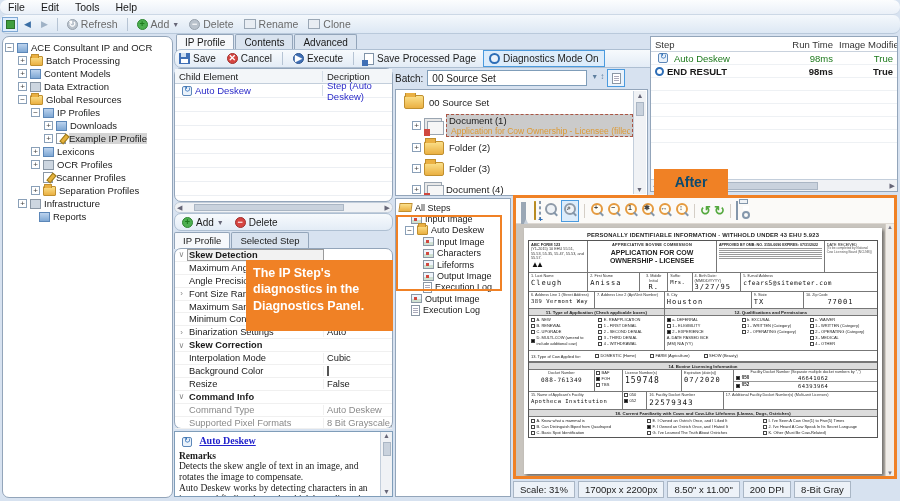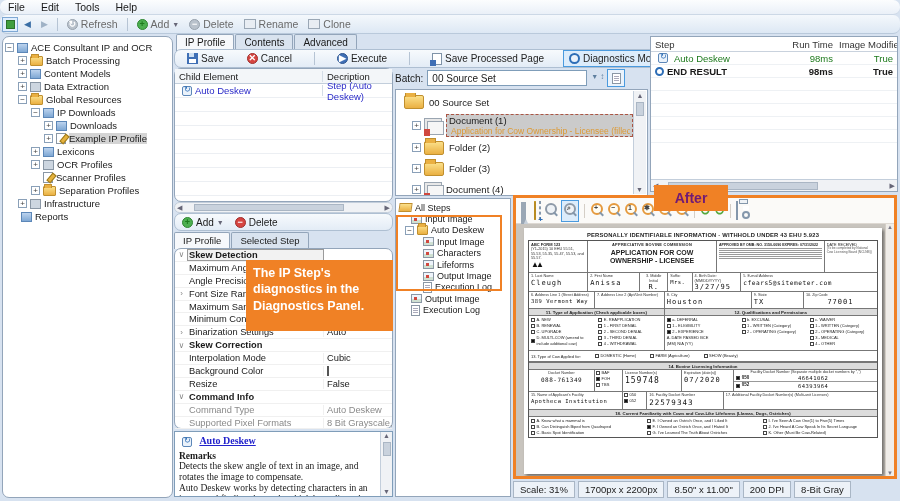--- a/index.html
+++ b/index.html
@@ -42,21 +42,21 @@
   .pencil-ic::before { content:""; position:absolute; right:-2px; bottom:-1px; width:3px; height:8px; background:#e6b23c; transform:rotate(40deg); border:0.5px solid #9c7b20; }
   .sel-gray { background:#d4d4d4; }
 
   
   .navtree { left:2px; top:36px; width:171px; height:462px; font-size:9.5px; padding-top:4px; }
 
   
   .tabs { display:flex; font-size:10px; align-items:flex-end; }
   .tab { padding:2px 8px 2px; border:1px solid #93a5ba; border-bottom:none; background:#d9e3ef; margin-right:1px; border-radius:2px 2px 0 0; }
   .tab.active { background:#f6f8fb; font-weight:normal; position:relative; top:1px; padding-bottom:3px; }
-  .cmdtb { left:174px; top:49px; width:556px; height:19px; background:linear-gradient(#f7fafd,#e3ecf6); border:1px solid #aebfd2; display:flex; align-items:center; font-size:10px; gap:15px; padding:0 8px; color:#222; }
+  .cmdtb { left:174px; top:49px; width:556px; height:19px; background:linear-gradient(#f7fafd,#e3ecf6); border:1px solid #aebfd2; display:flex; align-items:center; font-size:10px; gap:3px; padding:0 0; color:#222; }
   .floppy { width:11px; height:11px; background:#3f6fb5; position:relative; }
   .floppy::before { content:""; position:absolute; left:2px; top:0; width:5px; height:4px; background:#cfe0f2; }
   .floppy::after { content:""; position:absolute; left:2px; bottom:1px; width:7px; height:4px; background:#fff; }
   .pagesave { width:10px; height:12px; background:#fff; border:1px solid #7f93a8; position:relative; }
   .pagesave::before { content:""; position:absolute; left:-3px; bottom:-2px; width:6px; height:6px; background:#3f6fb5; }
   .diagbtn { display:inline-flex; align-items:center; gap:3px; border:1px solid #4a9ade; background:#dcecfb; padding:1px 5px; height:17px; }
   .clockic { width:11px; height:11px; border-radius:50%; border:2px solid #2d6db6; background:#eaf2fb; }
 
   
   .childgrid { left:174px; top:68px; width:219px; height:134px; }
@@ -165,21 +165,21 @@
   .cb { width:4px; height:4px; border:1px solid #444; flex:0 0 4px; background:#fff; }
   .cb.on { background:#111; }
   .logo { font-size:8px; line-height:1; color:#111; letter-spacing:-3px; }
 
   
   .statusbar { left:513px; top:481px; height:17px; position:absolute; display:flex; gap:3px; font-size:9.5px; }
   .seg { border:1px solid #a9b6c5; background:#edf2f8; padding:1px 6px; display:flex; align-items:center; }
 
   
   .callout-note { left:246px; top:238px; width:147px; height:71px; background:#f08125; color:#fff; font-weight:bold; font-size:12.5px; line-height:1.3; padding:5px 7px; position:absolute; z-index:30;margin-top:22px; }
-  .after-tag { left:654px; top:169px; width:74px; height:26px; background:#f08125; color:#701a75; font-weight:bold; font-size:14px; display:flex; align-items:center; justify-content:center; position:absolute; z-index:30;margin-top:16px; }
+  .after-tag { left:654px; top:169px; width:74px; height:26px; background:#f08125; color:#0c4a6e; font-weight:bold; font-size:14px; display:flex; align-items:center; justify-content:center; position:absolute; z-index:30; }
   .steps-box { left:396px; top:215px; width:106px; height:76px; border:2px solid #f08125; position:absolute; z-index:25; pointer-events:none; }
 </style>
 </head>
 <body>
 
 <div class="abs menubar">
   <span class="menu-item">File</span>
   <span class="menu-item">Edit</span>
   <span class="menu-item">Tools</span>
   <span class="menu-item">Help</span>
@@ -242,21 +242,21 @@
       <span>Data Extraction</span>
     </div>
   <div class="trow" style="padding-left:15px">
       <span class="exp">−</span>
       <span class="fold"></span>
       <span>Global Resources</span>
     </div>
   <div class="trow" style="padding-left:28px">
       <span class="exp">−</span>
       <span class="blue-ic"></span>
-      <span>IP Downloads</span>
+      <span>IP Profiles</span>
     </div>
   <div class="trow" style="padding-left:41px">
       <span class="exp">+</span>
       <span class="blue-ic"></span>
       <span>Downloads</span>
     </div>
   <div class="trow" style="padding-left:41px">
       <span class="exp">+</span>
       <span class="pencil-ic"></span>
       <span class="sel-gray">Example IP Profile</span>
@@ -278,21 +278,21 @@
   <div class="trow" style="padding-left:28px">
       <span class="exp">+</span>
       <span class="fold"></span>
       <span>Separation Profiles</span>
     </div>
   <div class="trow" style="padding-left:15px">
       <span class="exp">+</span>
       <span class="gear-ic"></span>
       <span>Infrastructure</span>
     </div>
-  <div class="trow" style="padding-left:18px">
+  <div class="trow" style="padding-left:36px">
       <span class="blue-ic"></span>
       <span>Reports</span>
     </div>
 </div>
 
 <div class="abs tabs" style="left:176px; top:33px;">
   <span class="tab active">IP Profile</span>
   <span class="tab">Contents</span>
   <span class="tab">Advanced</span>
 </div>

